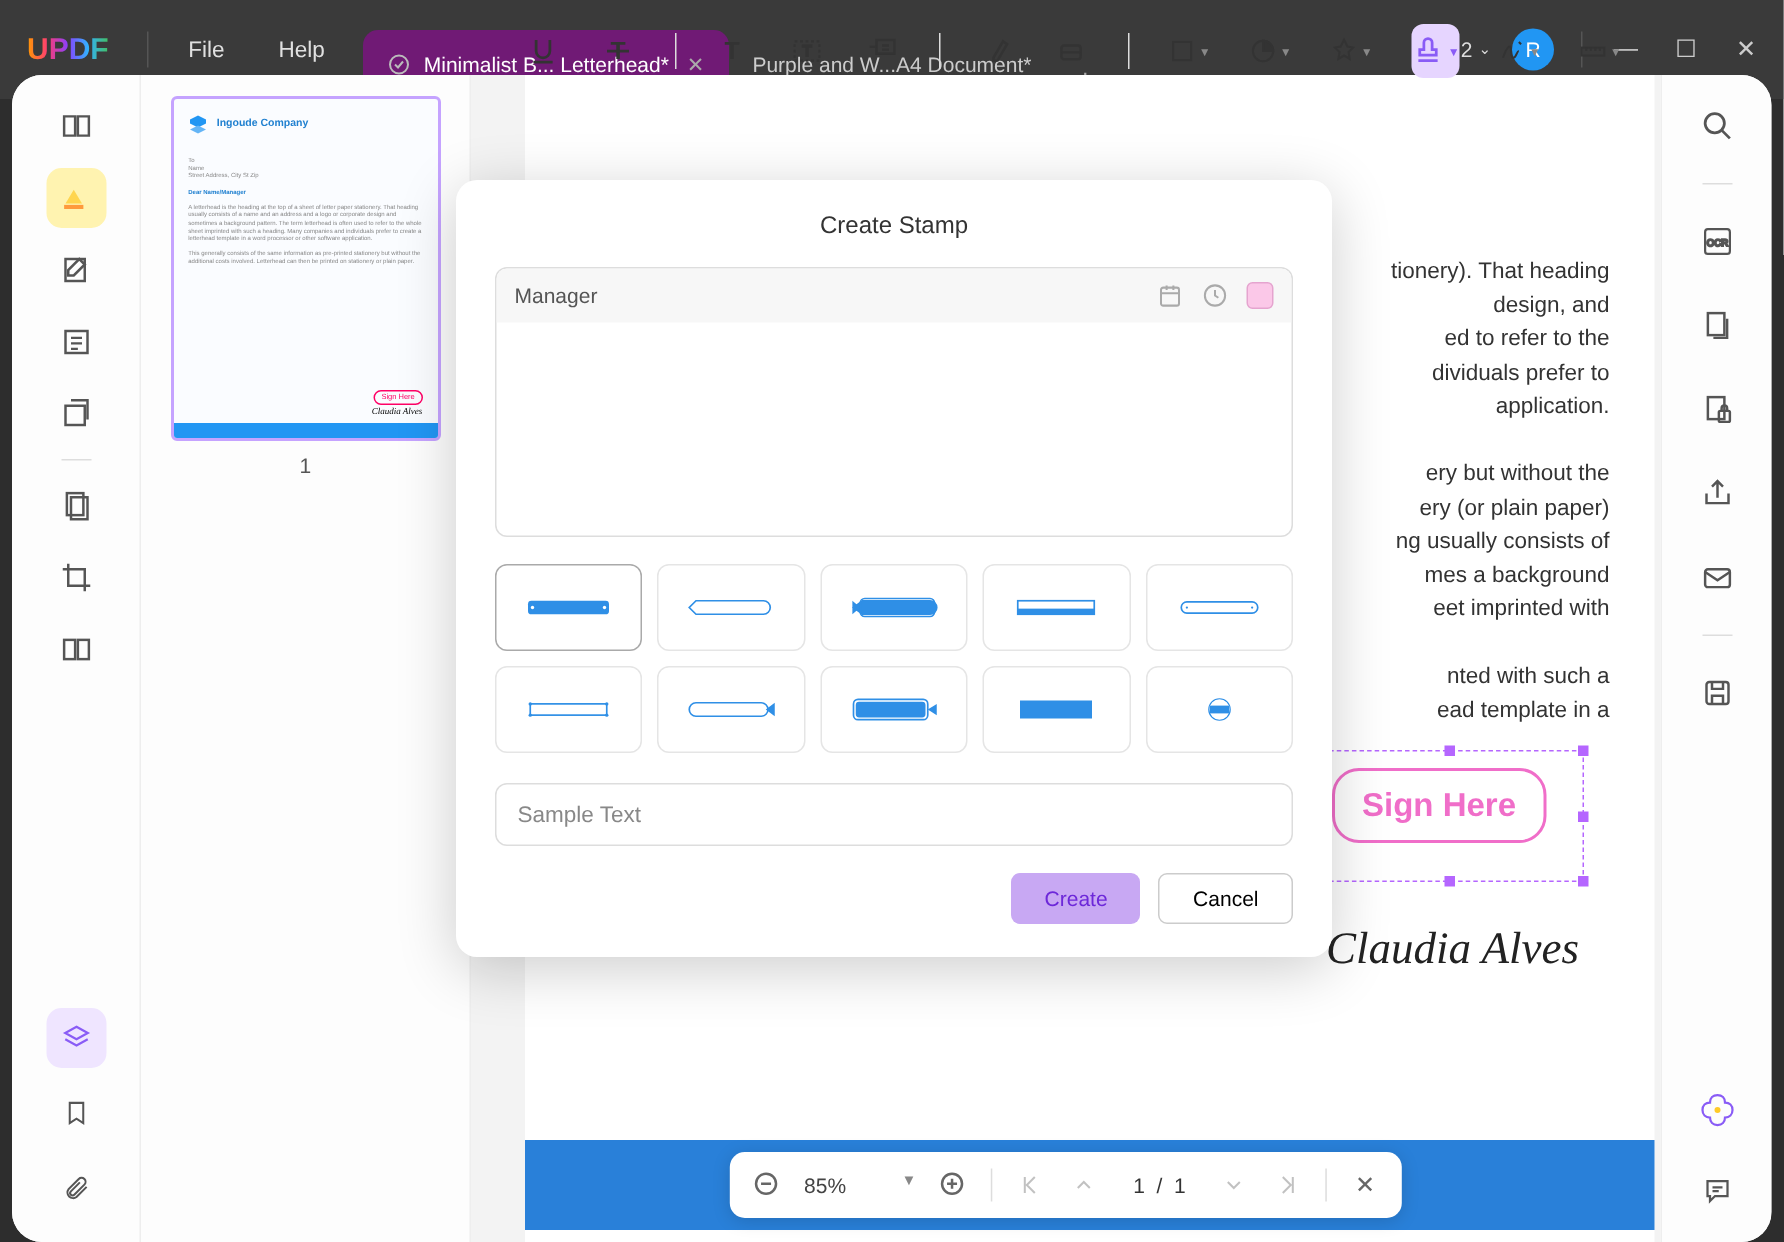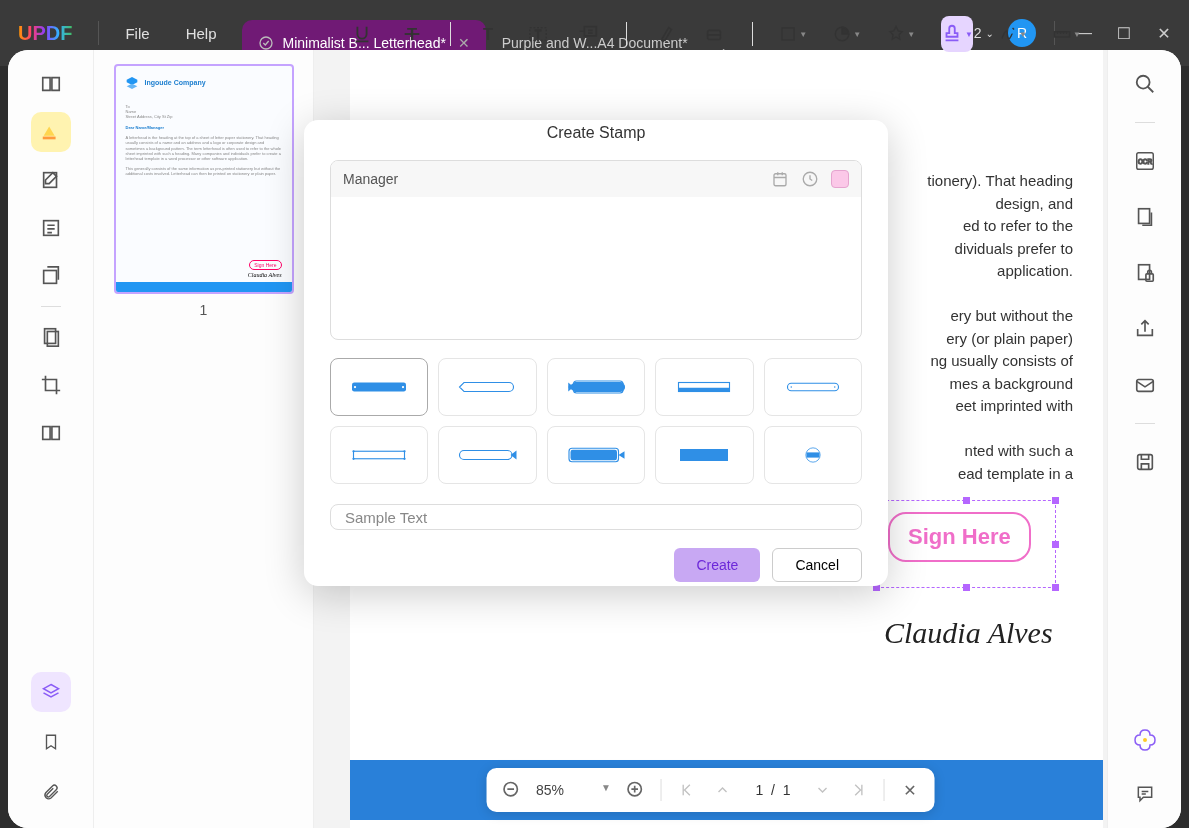--- a/index.html
+++ b/index.html
@@ -52,31 +52,31 @@
   .right-tools { width: 74px; background:#fdfdfd; border-left:1px solid #eee; display:flex; flex-direction:column; align-items:center; padding-top:14px; gap:16px; }
   .right-bottom { margin-top:auto; margin-bottom:14px; display:flex; flex-direction:column; gap:14px; align-items:center;}
   
   
   .format-bar { position:absolute; top:12px; left:340px; right:98px; height:44px; display:flex; align-items:center; gap:26px; padding:0 10px;}
   .fbtn { width:28px; height:28px; display:flex; align-items:center; justify-content:center; color:#444; cursor:pointer;}
   .fbtn.active { background:#e6d5ff; border-radius:8px; width:36px; height:36px;}
   .fbtn .dd { font-size:8px; margin-left:2px; color:#888;}
   
   
-  .modal { position:absolute; top:120px; left:304px; width:584px; background:#fff; border-radius:14px; box-shadow:0 8px 40px rgba(0,0,0,0.2); padding: 4px 26px; z-index:100;}
+  .modal { position:absolute; top:120px; left:304px; width:584px; background:#fff; border-radius:14px; box-shadow:0 8px 40px rgba(0,0,0,0.2); padding: 22px 26px; z-index:100;}
   .modal-title { text-align:center; font-size:16px; color:#333; margin-bottom:18px;}
   .preview-box { border:1px solid #ddd; border-radius:8px; height:180px; overflow:hidden;}
   .preview-head { height:36px; background:#f7f7f7; display:flex; align-items:center; padding:0 12px; font-size:14px; color:#555;}
   .preview-head-right { margin-left:auto; display:flex; gap:12px; align-items:center;}
   .color-swatch { width:18px; height:18px; background:#fbc8e8; border-radius:4px; border:1px solid #e5a4cf;}
   .stamp-grid { display:grid; grid-template-columns: repeat(5, 1fr); gap:10px; margin-top:18px;}
   .stamp-cell { height:58px; border:1px solid #e5e5e5; border-radius:8px; display:flex; align-items:center; justify-content:center; cursor:pointer; background:#fff;}
   .stamp-cell.sel { border-color:#aaa;}
   .stamp-shape { width:66px; height:18px;}
-  .text-input { width:100%; margin-top:20px; height:26px; border:1px solid #ddd; border-radius:8px; padding:0 14px; font-size:15px; color:#000000;}
+  .text-input { width:100%; margin-top:20px; height:42px; border:1px solid #ddd; border-radius:8px; padding:0 14px; font-size:15px; color:#000000;}
   .text-input::placeholder { color:#888;}
   .modal-actions { display:flex; justify-content:flex-end; gap:12px; margin-top:18px;}
   .btn { height:34px; padding:0 22px; border-radius:6px; font-size:14px; cursor:pointer; border:1px solid #ccc; background:#fff; color:#000000;}
   .btn-primary { background:#c8a8f3; color:#6d28d9; border:none;}
   
   
   .bottom-nav { position:absolute; bottom:16px; left:50%; transform:translateX(-50%); background:#fff; border-radius:10px; box-shadow:0 2px 12px rgba(0,0,0,0.15); height:44px; display:flex; align-items:center; padding:0 14px; gap:14px; z-index:50;}
   .nav-sep { width:1px; height:22px; background:#ddd;}
   .nav-btn { width:22px; height:22px; display:flex; align-items:center; justify-content:center; color:#666; cursor:pointer;}
   .zoom-display { display:flex; align-items:flex-start; gap:19px; font-size:14px; color:#444; }

